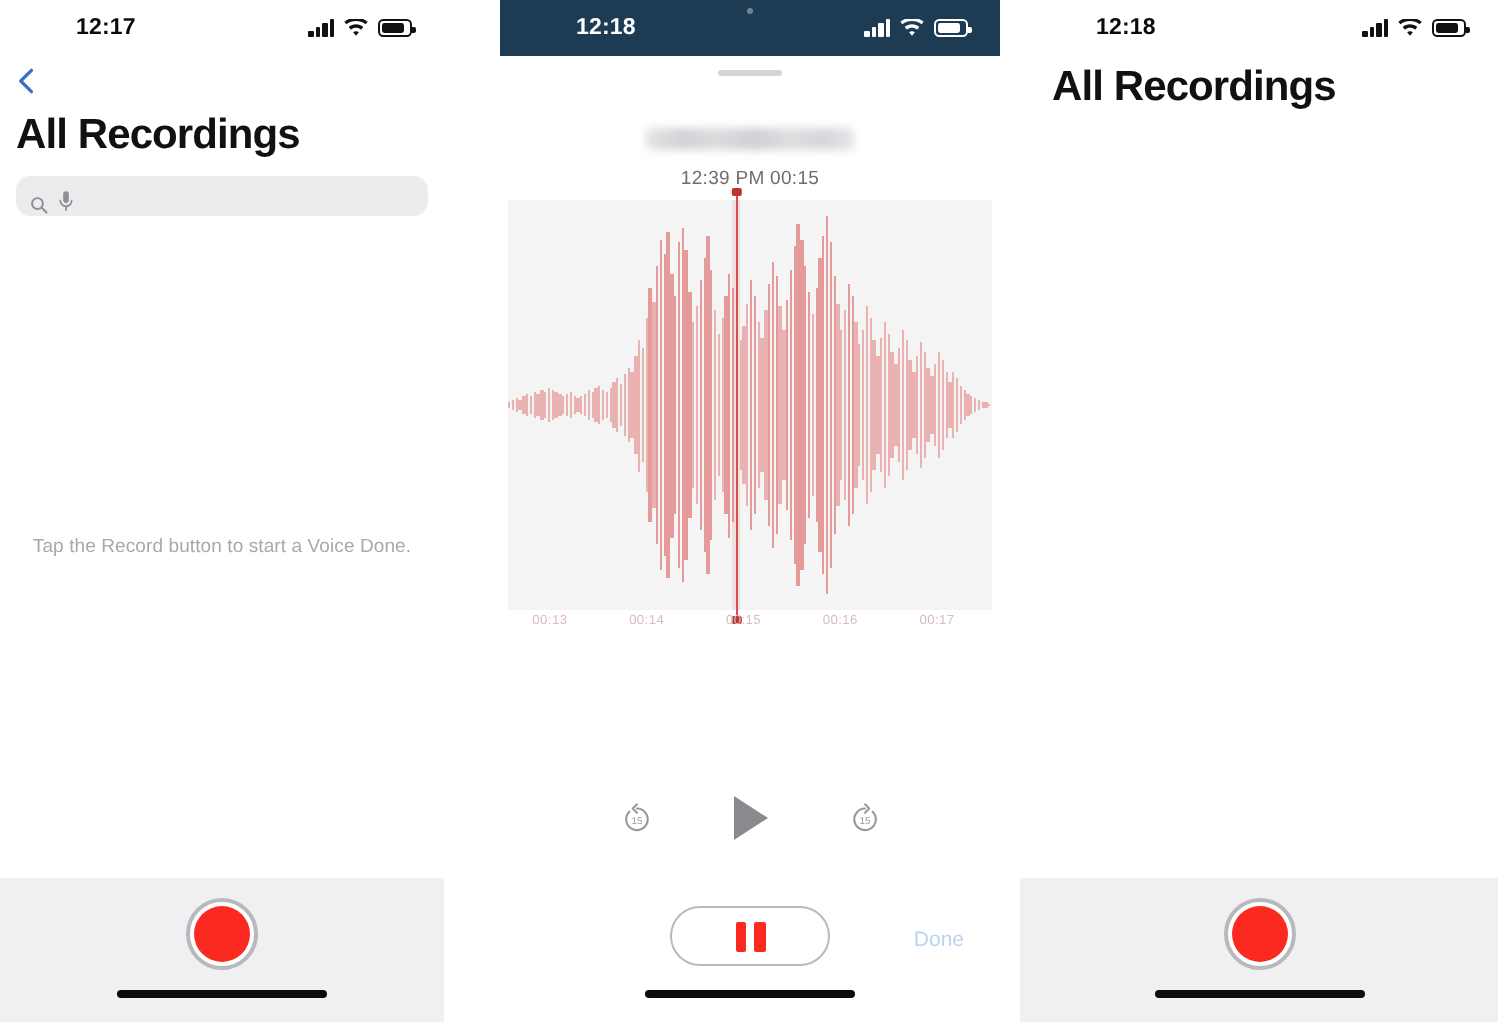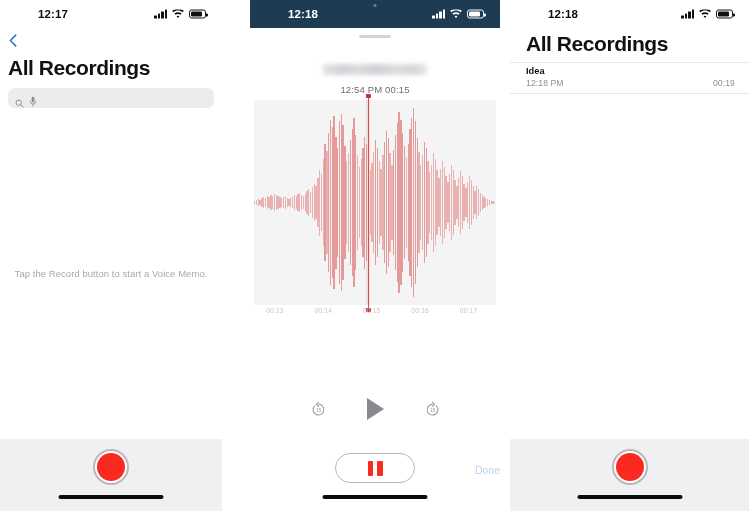--- a/index.html
+++ b/index.html
@@ -197,21 +197,21 @@
   }
   .pause-pill {
     position:absolute; left:50%; top:14px; transform:translateX(-50%);
     width:80px; height:30px; border-radius:16px;
     border:1.4px solid #b9b9bd; background:#fff;
     display:flex; align-items:center; justify-content:center; gap:4px;
     cursor:pointer;
   }
   .pause-pill i { width:5.5px; height:15px; background:#fb2a20; border-radius:1px; display:block; }
   .done-btn {
-    position:absolute; right:0; top:25px;
+    position:absolute; right:18px; top:25px;
     font-size:10.5px; color:#b9d4f0; cursor:pointer;
   }
 
   
   .list { margin-top:6px; }
   .list-row {
     position:relative; padding:4px 14px 6px 16px; cursor:pointer;
   }
   .row-title { font-size:9.2px; font-weight:bold; color:#111; letter-spacing:.05px; }
   .row-sub   { font-size:8.6px; color:#8e8e93; margin-top:2px; letter-spacing:.1px; }
@@ -273,21 +273,21 @@
         <span class="mic-ic">
           <svg viewBox="0 0 10 14" width="8" height="11">
               <rect x="3.2" y="0.8" width="3.6" height="7.4" rx="1.8" fill="#8e8e93"></rect>
               <path d="M1.4 6.8a3.6 3.6 0 0 0 7.2 0" fill="none" stroke="#8e8e93" stroke-width="1.1" stroke-linecap="round"></path>
               <path d="M5 10.6v2.2" stroke="#8e8e93" stroke-width="1.1" stroke-linecap="round"></path>
             </svg>
         </span>
       </div>
     </div>
 
-    <div class="empty-hint">Tap the Record button to start a Voice Memo.</div>
+    <div class="empty-hint">Tap the Record button to start a Voice Done.</div>
 
     <div class="dock">
       <div class="rec-btn">
           <i></i>
         </div>
       <div class="home-ind"></div>
     </div>
   </div>
 
   <div class="gap"></div>
@@ -311,21 +311,21 @@
         </span>
         <span class="batt">
             <i></i>
           </span>
       </div>
     </div>
 
     <div class="sheet">
       <div class="grabber"></div>
       <div class="blurred-title"></div>
-      <div class="meta-line">12:54 PM  00:15</div>
+      <div class="meta-line">12:39 PM  00:15</div>
     </div>
 
     <div class="wave-panel">
       <div class="wave-canvas" id="wave-canvas">
           <div class="wbar" style="left: 0px; width: 1.3003px; height: 3.772px; bottom: 100.614px; background: rgb(234, 177, 177);"></div>
           <div class="wbar" style="left: 1.80597px; width: 1.3003px; height: 5.658px; bottom: 99.671px; background: rgb(234, 177, 177);"></div>
           <div class="wbar" style="left: 3.61194px; width: 1.3003px; height: 7.544px; bottom: 98.728px; background: rgb(234, 177, 177);"></div>
           <div class="wbar" style="left: 5.41791px; width: 1.3003px; height: 5.658px; bottom: 99.671px; background: rgb(234, 177, 177);"></div>
           <div class="wbar" style="left: 7.22388px; width: 1.3003px; height: 9.43px; bottom: 97.785px; background: rgb(234, 177, 177);"></div>
           <div class="wbar" style="left: 9.02985px; width: 1.3003px; height: 11.316px; bottom: 96.842px; background: rgb(234, 177, 177);"></div>
@@ -519,29 +519,20 @@
         </span>
         <span class="batt">
             <i></i>
           </span>
       </div>
     </div>
 
 
     <div class="large-title">All Recordings</div>
 
-    <div class="list" id="recordings-list">
-        <div class="list-row">
-          <div class="sep-top"></div>
-          <div class="row-title">Idea</div>
-          <div class="row-sub">12:18 PM</div>
-          <div class="row-dur">00:19</div>
-          <div class="sep-bot"></div>
-        </div>
-      </div>
 
     <div class="dock">
       <div class="rec-btn">
           <i></i>
         </div>
       <div class="home-ind"></div>
     </div>
   </div>
 
 </div>

